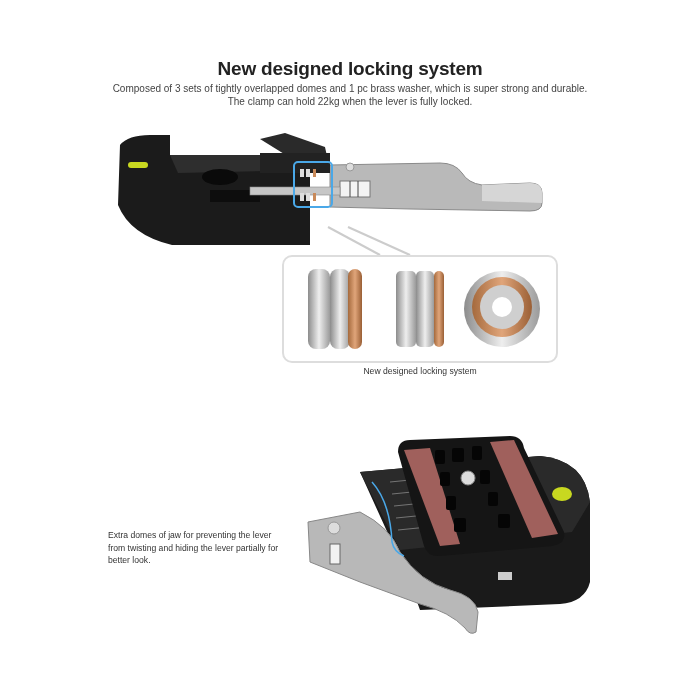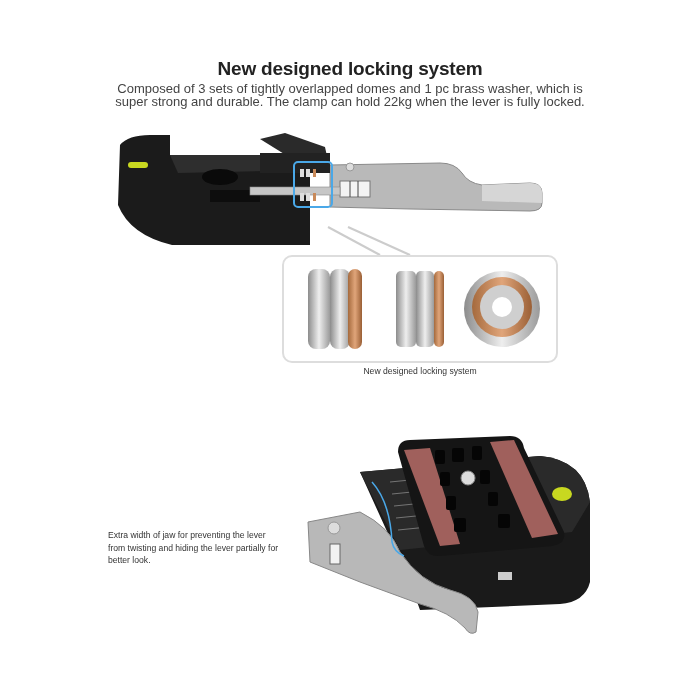--- a/index.html
+++ b/index.html
@@ -1,18 +1,18 @@
 <!DOCTYPE html>
 <html><head>
 <meta charset="utf-8">
 <style>
   html,body{margin:0;padding:0;background:#fff;}
   body{width:700px;height:700px;position:relative;overflow:hidden;font-family:"Liberation Sans",sans-serif;color:#333;}
   .title{position:absolute;top:58px;left:0;width:700px;text-align:center;font-weight:bold;font-size:19px;color:#222;letter-spacing:-0.2px;}
-  .subtitle{position:absolute;top:82px;left:110px;width:480px;text-align:center;font-size:13px;line-height:13px;color:#444;}
+  .subtitle{position:absolute;top:82px;left:110px;width:480px;text-align:center;font-size:10px;line-height:13px;color:#444;}
   .abs{position:absolute;}
   .detail-box{position:absolute;left:282px;top:255px;width:272px;height:104px;border:2px solid #ddd;border-radius:10px;background:#fff;}
   .caption{position:absolute;top:366px;left:282px;width:276px;text-align:center;font-size:8.6px;color:#333;}
   .side-note{position:absolute;left:108px;top:529px;width:175px;font-size:8.6px;line-height:12.5px;color:#333;}
 </style>
 </head>
 <body>
 
 <div class="title">New designed locking system</div>
 <div class="subtitle">Composed of  3 sets of tightly overlapped domes  and 1 pc brass washer, which is super strong and durable. The clamp can hold 22kg  when the lever is fully locked.</div>
@@ -72,21 +72,21 @@
     <rect x="150" y="14" width="10" height="76" rx="5" fill="url(#brass)"></rect>
 
     <circle cx="218" cy="52" r="38" fill="url(#metal)"></circle>
     <circle cx="218" cy="50" r="30" fill="url(#brass)"></circle>
     <circle cx="218" cy="50" r="22" fill="#cfcfcf"></circle>
     <circle cx="218" cy="50" r="10" fill="#fff"></circle>
   </svg>
 </div>
 <div class="caption">New designed locking system</div>
 
-<div class="side-note">Extra width of jaw for preventing the lever from twisting and  hiding the lever partially for better look.</div>
+<div class="side-note">Extra domes of jaw for preventing the lever from twisting and  hiding the lever partially for better look.</div>
 
 <svg class="abs" style="left:300px;top:432px" width="300" height="215" viewBox="0 0 300 215">
 
   <path d="M60 40 L240 24 Q285 28 290 70 L290 150 Q285 170 260 172 L120 178 L110 150 Z" fill="#1a1a1a"></path>
   <path d="M60 40 L240 24 Q285 28 290 70 L272 100 L100 118 Z" fill="#2a2a2a"></path>
 
   <g stroke="#888" stroke-width="0.8">
     <line x1="90" y1="50" x2="130" y2="46"></line>
       <line x1="92" y1="62" x2="132" y2="58"></line>
       <line x1="94" y1="74" x2="134" y2="70"></line>

